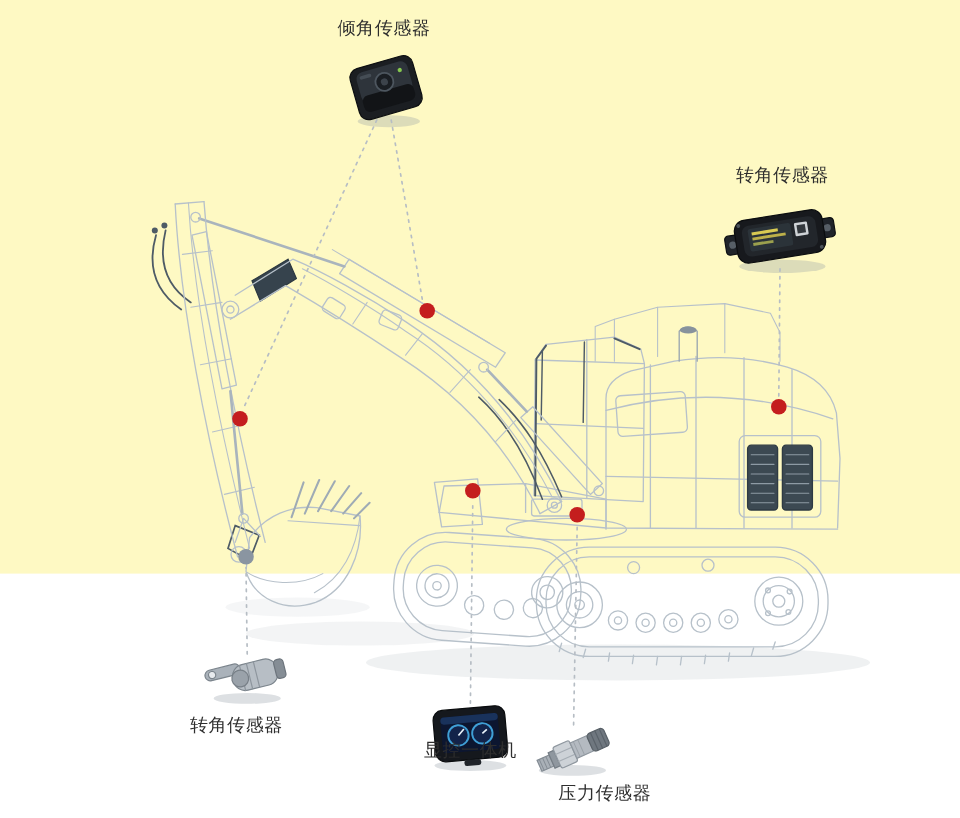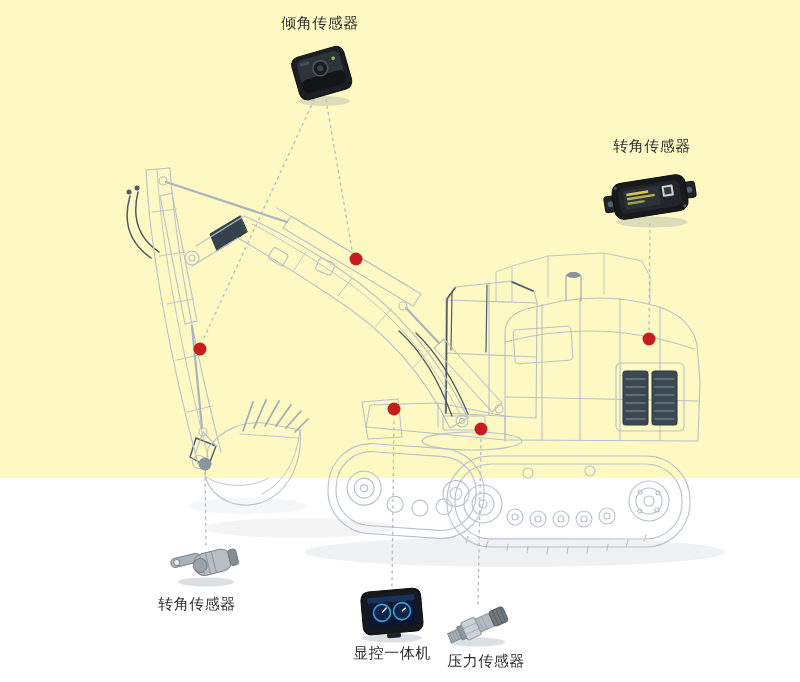--- a/index.html
+++ b/index.html
@@ -264,15 +264,15 @@
       <div class="marker-dot" style="left: 200px; top: 349px; background: rgb(196, 30, 30);"></div>
       <div class="marker-dot" style="left: 394px; top: 409px; background: rgb(196, 30, 30);"></div>
       <div class="marker-dot" style="left: 481px; top: 429px; background: rgb(196, 30, 30);"></div>
       <div class="marker-dot" style="left: 649px; top: 339px; background: rgb(196, 30, 30);"></div>
       <div class="marker-dot" style="left: 205px; top: 464px; background: rgb(138, 149, 161);"></div>
     </div>
 
   <div class="label" style="left:320px; top:14px;">倾角传感器</div>
   <div class="label" style="left:652px; top:137px;">转角传感器</div>
   <div class="label" style="left:197px; top:595px;font-family:Liberation Serif, serif;">转角传感器</div>
-  <div class="label" style="left:392px; top:644px;">显控一体机</div>
-  <div class="label" style="left:486px; top:652px;">压力传感器</div>
+  <div class="label" style="left:392px; top:616px;">显控一体机</div>
+  <div class="label" style="left:504px; top:652px;">压力传感器</div>
 </div>
 
 </body></html>

